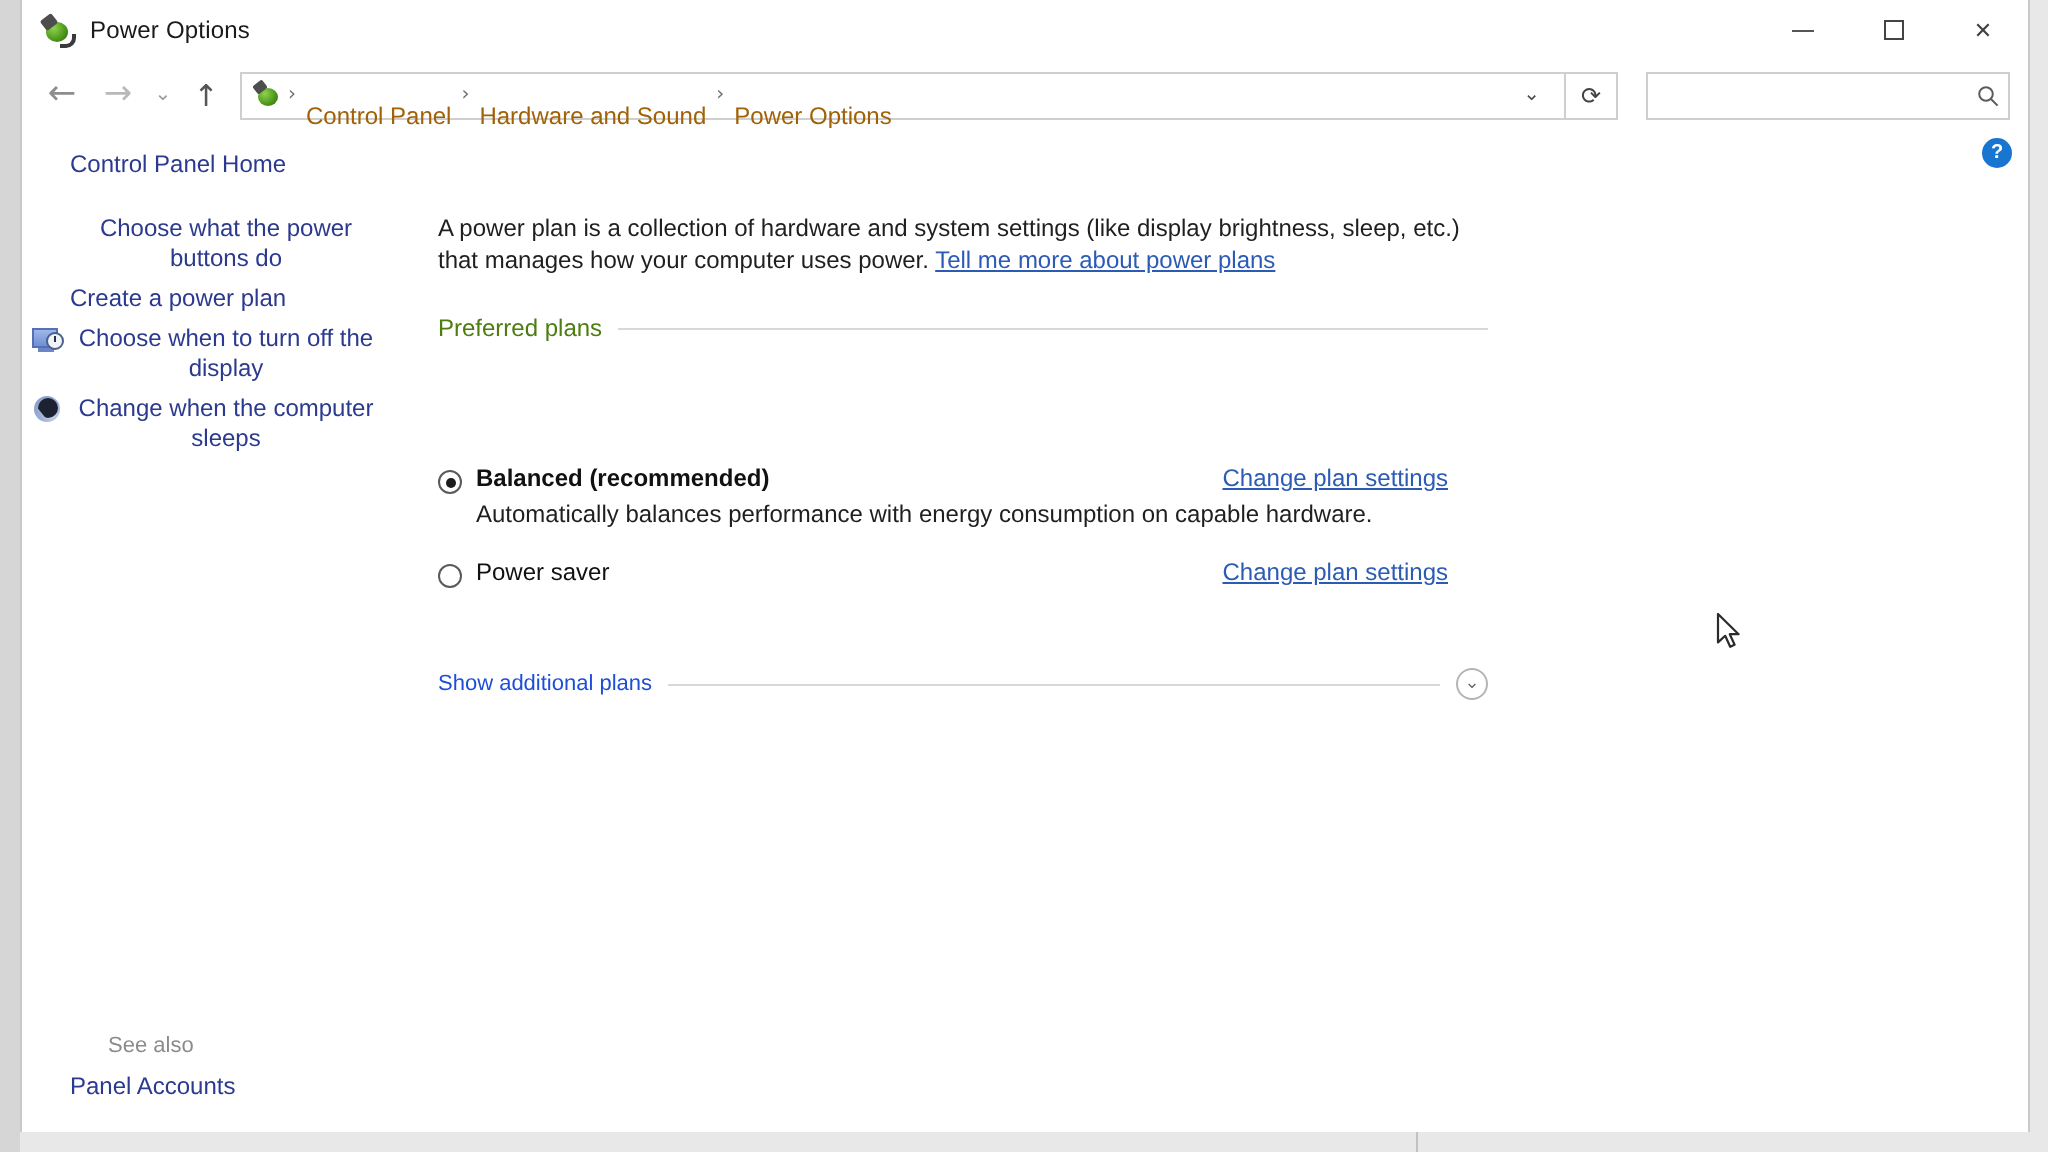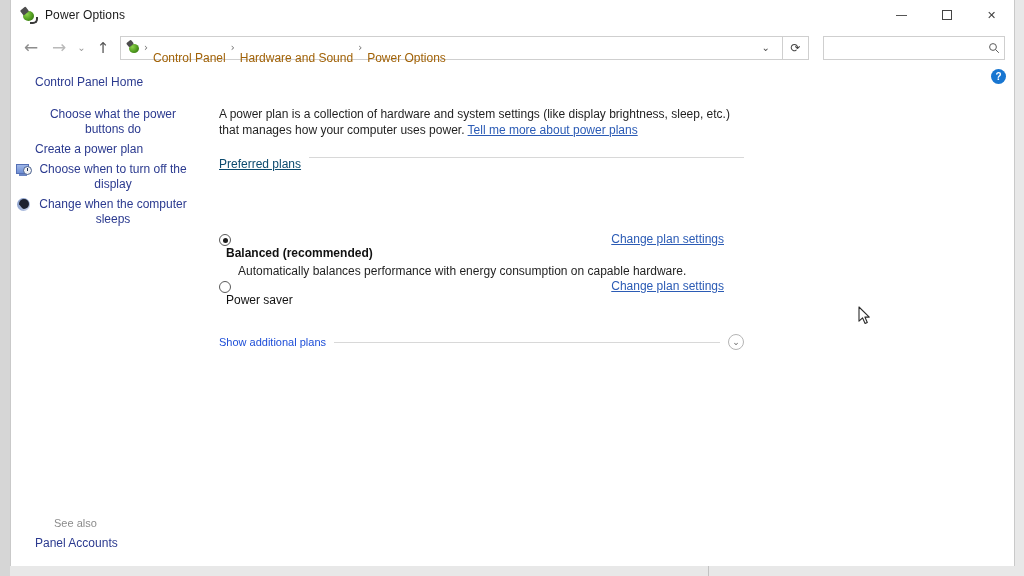--- a/index.html
+++ b/index.html
@@ -375,39 +375,38 @@
   }
   #desc-link {
     color: #2b5bb5;
     text-decoration: underline;
   }
   #preferred-header {
     position: absolute;
     left: 12px; top: 93px;
     width: 525px;
     display: flex;
-    font-size: 12px;
-    color: #0c4a6e;
-    text-decoration: underline;
+    align-items: center;
+    font-size: 12px;
+    color: #4d7c0f;
   }
   #preferred-header .rule {
     flex: 1 1 auto;
     height: 1px;
     background: #d8d8d8;
     margin-left: 8px;
   }
   .plan {
     position: absolute;
     left: 12px;
     width: 525px;
   }
   .plan-row {
     display: flex;
-    align-items: flex-start;
-    flex-direction: column;
+    align-items: flex-end;
   }
   .radio {
     width: 12px; height: 12px;
     border-radius: 50%;
     border: 1px solid #5a5a5a;
     background: #fff;
     box-sizing: border-box;
     margin-top: 2px;
     flex: 0 0 auto;
     position: relative;

